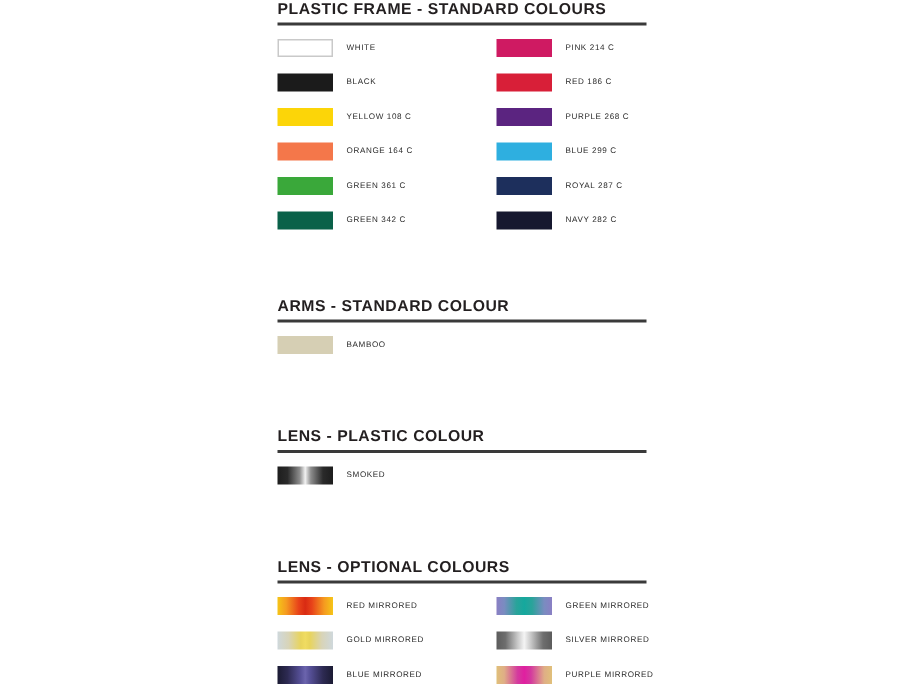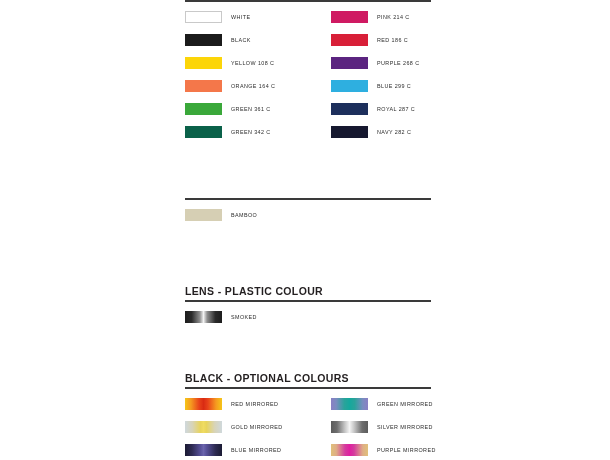--- a/index.html
+++ b/index.html
@@ -69,20 +69,21 @@
     white-space: nowrap;
     line-height: 12px;
   }
 </style>
 </head>
 <body>
 
 <div class="sheet">
 
   <div class="section" style="top:0px;">
+    <div class="section-title">PLASTIC FRAME - STANDARD COLOURS</div>
     <div class="section-rule"></div>
     <div class="swatch-grid" style="height:140px;">
       <div class="swatch-row col-left" style="top:0px;">
         <span class="chip bordered" style="background:#ffffff;"></span>
         <span class="chip-label">WHITE</span>
       </div>
       <div class="swatch-row col-left" style="top:23px;">
         <span class="chip" style="background:#1b1b1b;"></span>
         <span class="chip-label">BLACK</span>
       </div>
@@ -124,20 +125,21 @@
         <span class="chip-label">ROYAL 287 C</span>
       </div>
       <div class="swatch-row col-right" style="top:115px;">
         <span class="chip" style="background:#16182f;"></span>
         <span class="chip-label">NAVY 282 C</span>
       </div>
     </div>
   </div>
 
   <div class="section" style="top:198px;">
+    <div class="section-title">ARMS - STANDARD COLOUR</div>
     <div class="section-rule"></div>
     <div class="swatch-grid" style="height:18px;">
       <div class="swatch-row col-left" style="top:0px;">
         <span class="chip" style="background:#d6cfb4;"></span>
         <span class="chip-label">BAMBOO</span>
       </div>
     </div>
   </div>
 
   <div class="section" style="top:285px;">
@@ -145,21 +147,21 @@
     <div class="section-rule"></div>
     <div class="swatch-grid" style="height:18px;">
       <div class="swatch-row col-left" style="top:0px;">
         <span class="chip" style="background:linear-gradient(90deg,#1d1d1d 0%,#2a2a2a 18%,#8d8d8d 40%,#f2f2f2 50%,#8d8d8d 60%,#2a2a2a 82%,#1d1d1d 100%);"></span>
         <span class="chip-label">SMOKED</span>
       </div>
     </div>
   </div>
 
   <div class="section" style="top:372px;">
-    <div class="section-title">BLACK - OPTIONAL COLOURS</div>
+    <div class="section-title">LENS - OPTIONAL COLOURS</div>
     <div class="section-rule"></div>
     <div class="swatch-grid" style="height:70px;">
       <div class="swatch-row col-left" style="top:0px;">
         <span class="chip" style="background:linear-gradient(90deg,#f5c518 0%,#f59a20 16%,#e8431a 38%,#d92b13 50%,#e8431a 62%,#f59a20 84%,#f5c518 100%);"></span>
         <span class="chip-label">RED MIRRORED</span>
       </div>
       <div class="swatch-row col-left" style="top:23px;">
         <span class="chip" style="background:linear-gradient(90deg,#cfd8dc 0%,#d8d4b8 20%,#e8d45c 42%,#f0dc62 50%,#e8d45c 58%,#d8d4b8 80%,#cfd8dc 100%);"></span>
         <span class="chip-label">GOLD MIRRORED</span>
       </div>

